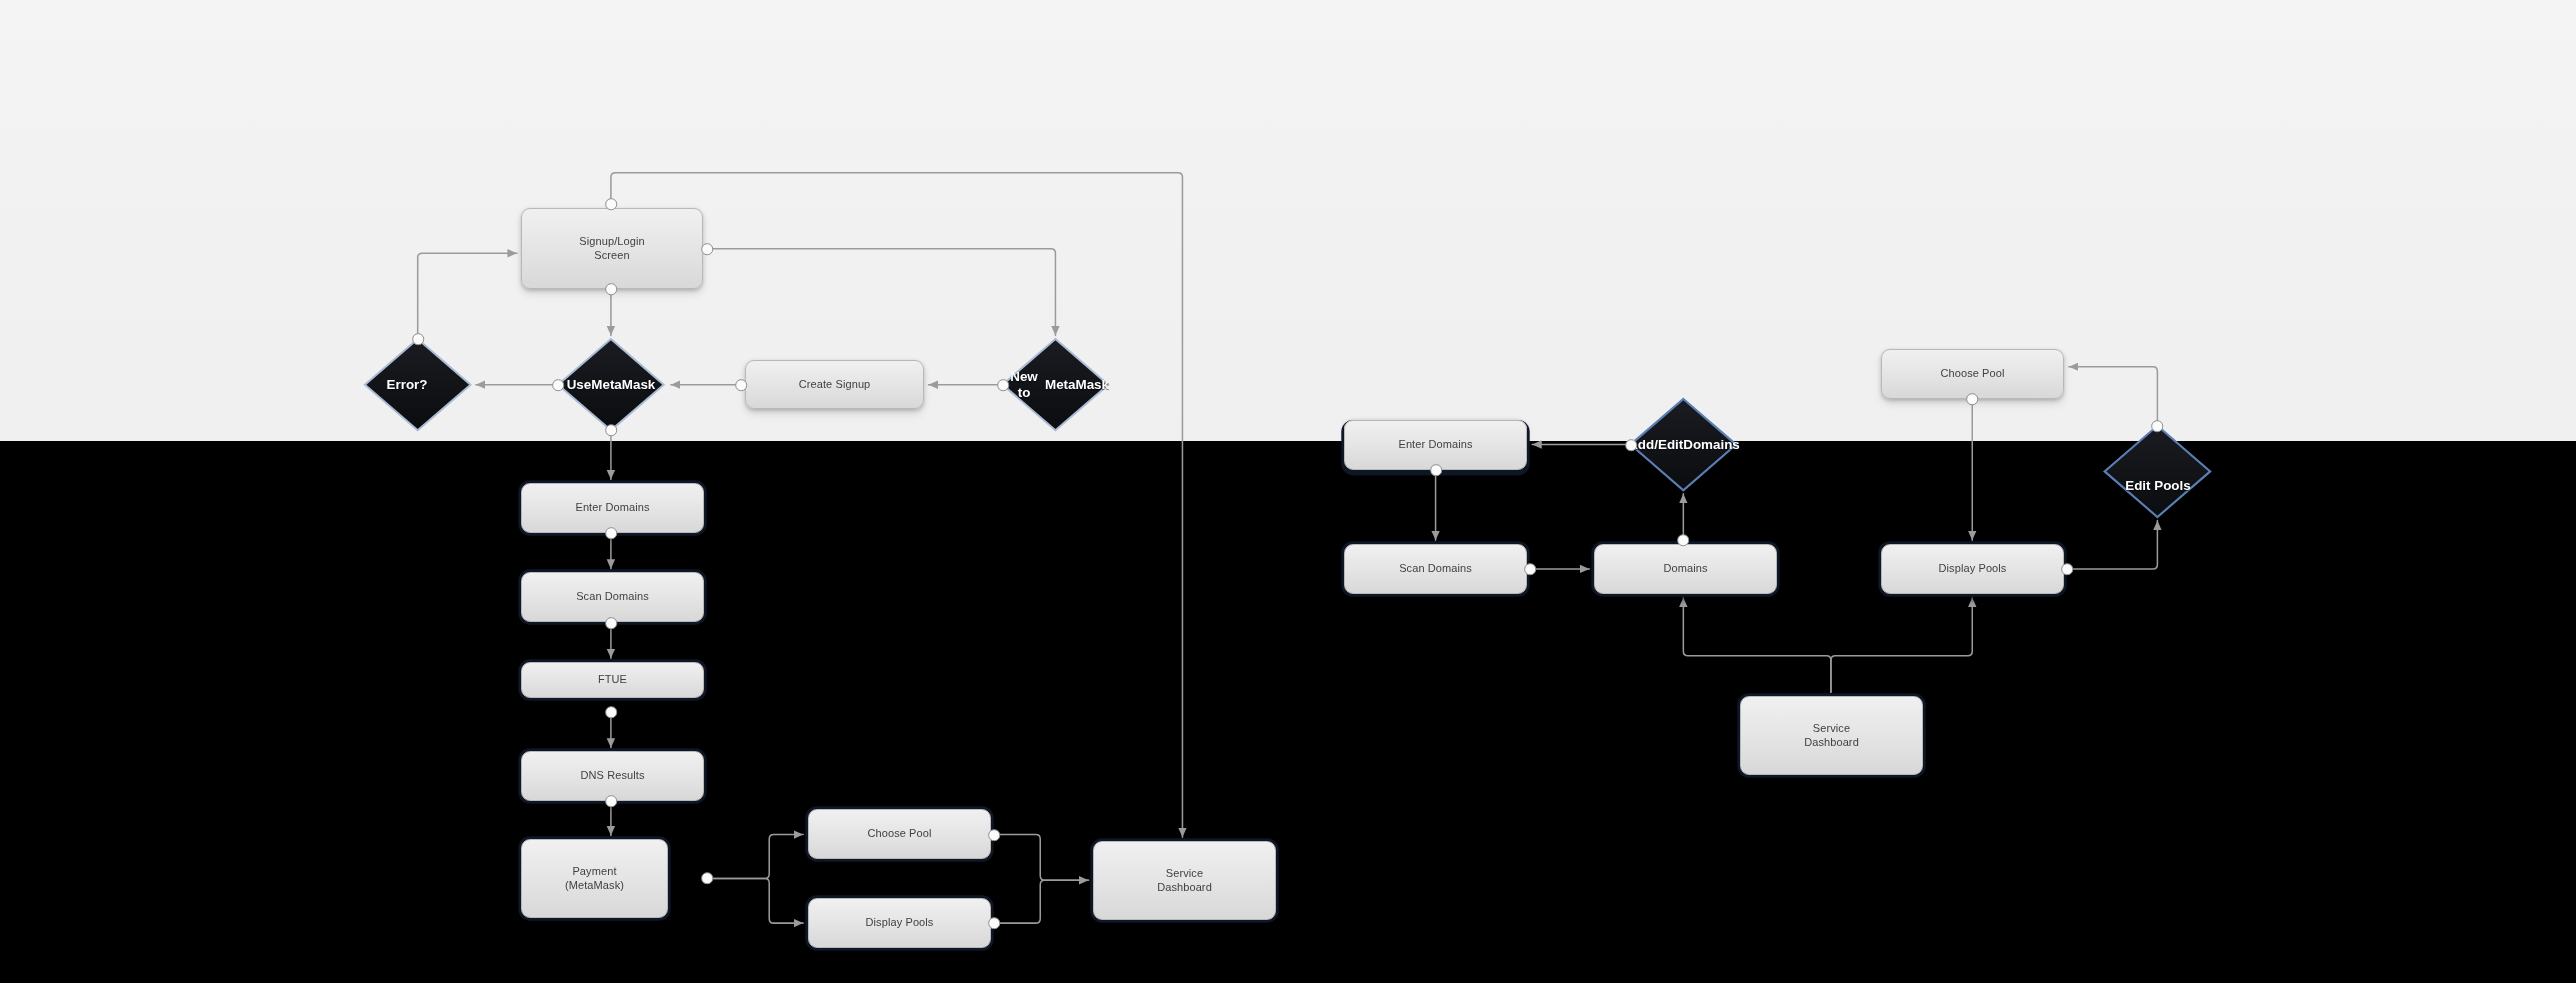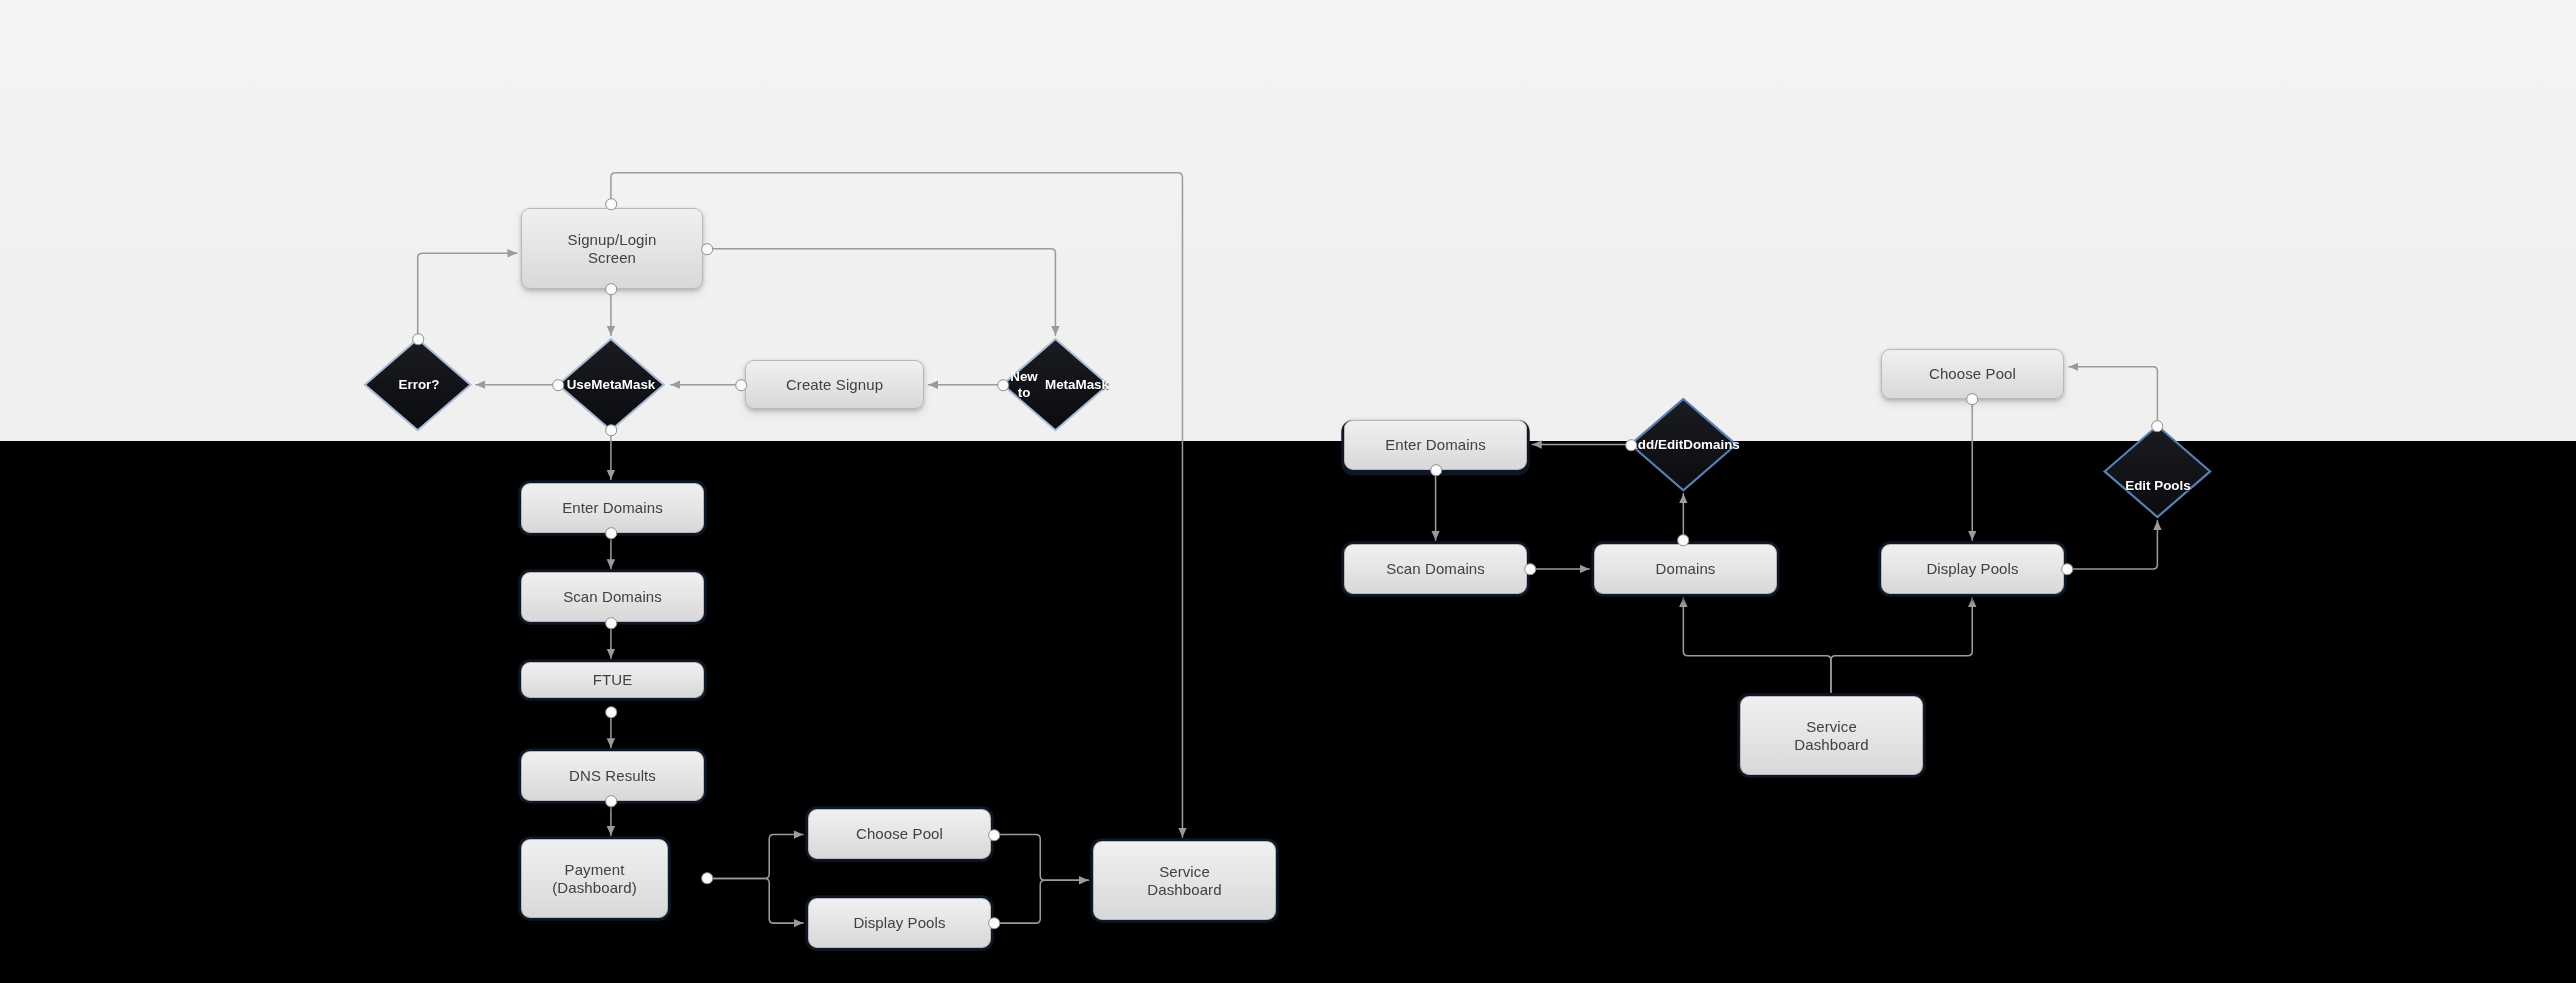--- a/index.html
+++ b/index.html
@@ -38,21 +38,21 @@
     display: flex;
     align-items: center;
     justify-content: center;
     text-align: center;
   }
   .box {
     border-radius: 9px;
     background: linear-gradient(180deg, #f0f0f0 0%, #e6e6e6 45%, #d8d8d8 100%);
     border: 0.9px solid #b8b8b8;
     color: #414141;
-    font-size: 15px;
+    font-size: 11px;
     line-height: 1.2;
     font-weight: 400;
     letter-spacing: 0.1px;
   }
   
   .box.on-light {
     box-shadow: 0 1.8px 3.6px rgba(0,0,0,.18), 0 4.5px 8px rgba(0,0,0,.10);
   }
   
   .box.on-dark {
@@ -188,21 +188,21 @@
   <div class="node box on-light" style="left:521px; top:208px; width:182px; height:81px;">
     <div>
       <span>Signup/Login</span><br>
       <span>Screen</span>
     </div>
   </div>
   <span class="port" style="left:611px; top:204px;"></span>
   <span class="port" style="left:707px; top:249px;"></span>
   <span class="port" style="left:611px; top:289px;"></span>
 
-  <div class="diamond-wrap" style="left:366px; top:339px; width:106px; height:91px;">
+  <div class="diamond-wrap" style="left:354px; top:339px; width:106px; height:91px;">
     <div class="diamond-label">
       <span>Error?</span>
     </div>
   </div>
   <span class="port" style="left:418px; top:339px;"></span>
 
   <div class="diamond-wrap" style="left:558px; top:339px; width:106px; height:91px;">
     <div class="diamond-label">
       <span>Use</span>
         <br>
@@ -242,21 +242,21 @@
   <span class="port" style="left:611px; top:712px;"></span>
 
   <div class="node box on-dark" style="left:521px; top:751px; width:183px; height:50px;">
     <span>DNS Results</span>
   </div>
   <span class="port" style="left:611px; top:801px;"></span>
 
   <div class="node box on-dark" style="left:521px; top:839px; width:147px; height:79px;">
     <div>
       <span>Payment</span><br>
-      <span>(Dashboard)</span>
+      <span>(MetaMask)</span>
     </div>
   </div>
   <span class="port" style="left:707px; top:878px;"></span>
 
   <div class="node box on-dark" style="left:808px; top:809px; width:183px; height:50px;">
     <span>Choose Pool</span>
   </div>
   <span class="port" style="left:994px; top:835px;"></span>
 
   <div class="node box on-dark" style="left:808px; top:898px; width:183px; height:50px;">

